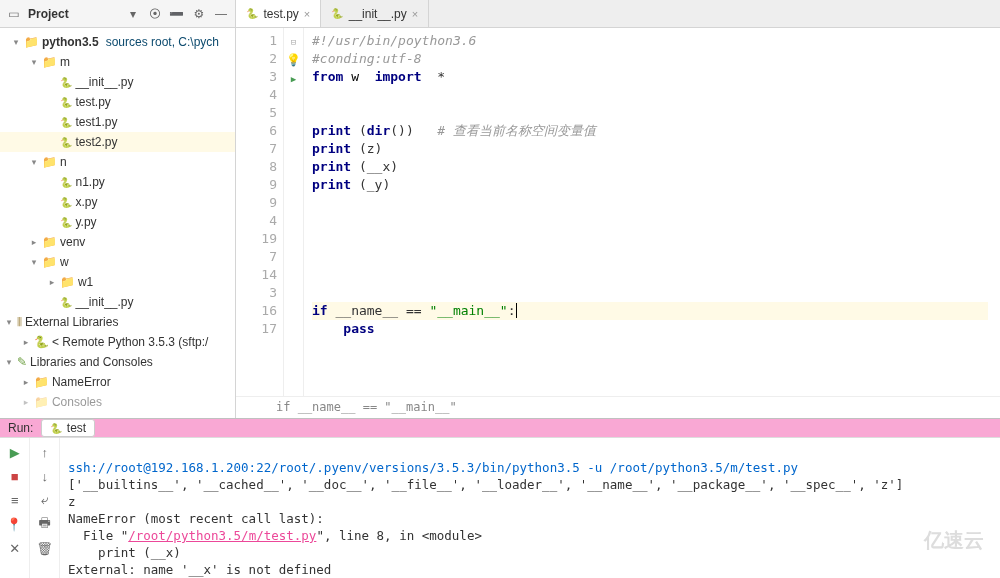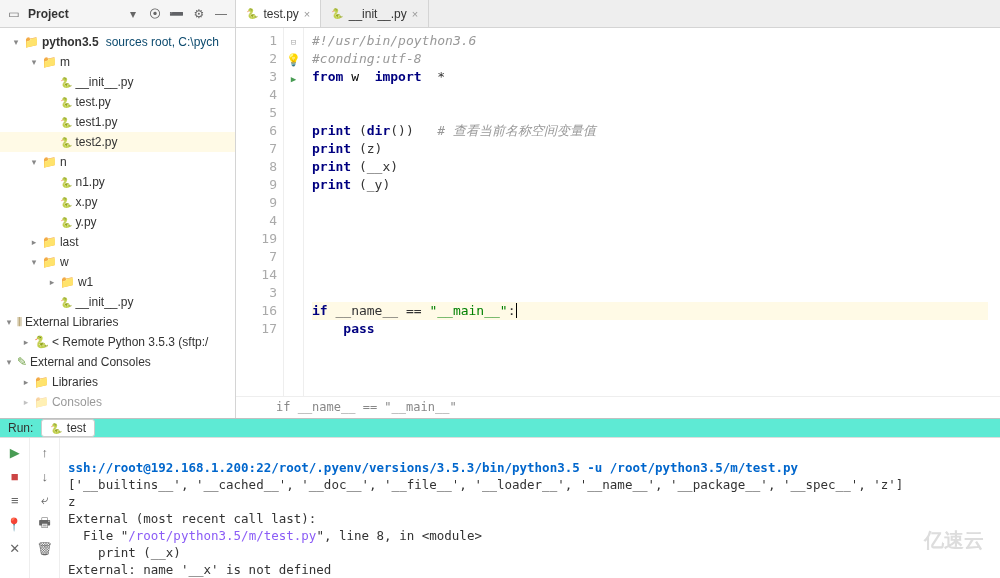--- a/index.html
+++ b/index.html
@@ -31,29 +31,29 @@
 .line { height: 18px; }
 .line.hl { background: #fffae6; }
 .c-comment { color: #999; font-style: italic; }
 .c-key { color: #000080; font-weight: 700; }
 .c-str { color: #008000; }
 .c-id { color: #000; }
 .bulb { color: #e5c100; font-size: 12px; }
 .play { color: #499c54; font-size: 9px; }
 .breadcrumb { height: 22px; border-top: 1px solid #eee; padding: 3px 40px; color: #888; font-family: Consolas, monospace; font-size: 12px; }
 .run-panel { border-top: 1px solid #c0c0c0; height: 160px; display: flex; flex-direction: column; }
-.run-header { height: 24px; display: flex; align-items: center; padding: 0 8px; gap: 8px; background: #5eead4; border-bottom: 1px solid #ddd; }
+.run-header { height: 24px; display: flex; align-items: center; padding: 0 8px; gap: 8px; background: #f9a8d4; border-bottom: 1px solid #ddd; }
 .run-body { flex: 1; display: flex; }
 .run-tools { width: 60px; display: flex; border-right: 1px solid #eee; }
 .run-col { width: 30px; display: flex; flex-direction: column; align-items: center; gap: 8px; padding-top: 6px; }
 .run-col + .run-col { border-left: 1px solid #eee; }
 .tool-icon { width: 16px; height: 16px; display: flex; align-items: center; justify-content: center; color: #666; font-size: 13px; }
 .console { flex: 1; padding: 4px 8px; font-family: Consolas, monospace; font-size: 12.5px; line-height: 17px; white-space: pre; overflow: hidden; }
-.con-cmd { color: #0066cc; font-weight: bold; }
-.con-link { color: #8b5cf6; }
+.con-cmd { color: #0066cc; }
+.con-link { color: #ec4899; text-decoration: underline; }
 .wm { position: absolute; right: 16px; bottom: 24px; color: #ddd; font-size: 20px; font-weight: 700; pointer-events: none; }
 </style>
 </head>
 <body>
 
 <div class="top">
   <div class="sidebar">
     <div class="sb-header">
       <span class="icon">▭</span>
       <span class="title">Project</span>
@@ -123,21 +123,21 @@
           <div class="tree-row">
             <span class="indent" style="width:40px"></span>
             <span class="chev"></span>
             <span class="py-icon">🐍</span>
             <span>y.py</span>
           </div>
           <div class="tree-row">
             <span class="indent" style="width:22px"></span>
             <span class="chev">▸</span>
             <span class="folder-icon">📁</span>
-            <span>last</span>
+            <span>venv</span>
           </div>
           <div class="tree-row">
             <span class="indent" style="width:22px"></span>
             <span class="chev">▾</span>
             <span class="folder-icon">📁</span>
             <span>w</span>
           </div>
           <div class="tree-row">
             <span class="indent" style="width:40px"></span>
             <span class="chev">▸</span>
@@ -158,27 +158,27 @@
       </div>
       <div class="tree-row">
         <span class="indent" style="width:14px"></span>
         <span class="chev">▸</span>
         <span style="color:#f0c000">🐍</span>
         <span>&lt; Remote Python 3.5.3 (sftp:/</span>
       </div>
       <div class="tree-row">
         <span class="chev">▾</span>
         <span style="color:#6b9e3f">✎</span>
-        <span>External and Consoles</span>
+        <span>Libraries and Consoles</span>
       </div>
       <div class="tree-row">
         <span class="indent" style="width:14px"></span>
         <span class="chev">▸</span>
         <span class="folder-icon">📁</span>
-        <span>Libraries</span>
+        <span>NameError</span>
       </div>
       <div class="tree-row" style="opacity:.5">
         <span class="indent" style="width:14px"></span>
         <span class="chev">▸</span>
         <span class="folder-icon">📁</span>
         <span>Consoles</span>
       </div>
     </div>
   </div>
 
@@ -262,21 +262,21 @@
         <span class="tool-icon">↓</span>
         <span class="tool-icon">⤶</span>
         <span class="tool-icon">🖶</span>
         <span class="tool-icon">🗑</span>
       </div>
     </div>
     <div class="console">
 <span class="con-cmd">ssh://root@192.168.1.200:22/root/.pyenv/versions/3.5.3/bin/python3.5 -u /root/python3.5/m/test.py</span>
 <span>['__builtins__', '__cached__', '__doc__', '__file__', '__loader__', '__name__', '__package__', '__spec__', 'z']</span>
 <span>z</span>
-<span>External (most recent call last):</span>
+<span>NameError (most recent call last):</span>
 <span><span>  File "</span><span class="con-link">/root/python3.5/m/test.py</span><span>", line 8, in &lt;module&gt;</span></span>
 <span>    print (__x)</span>
 <span>External: name '__x' is not defined</span>
     </div>
   </div>
 </div>
 
 <div class="wm">亿速云</div>
 
 </body></html>

